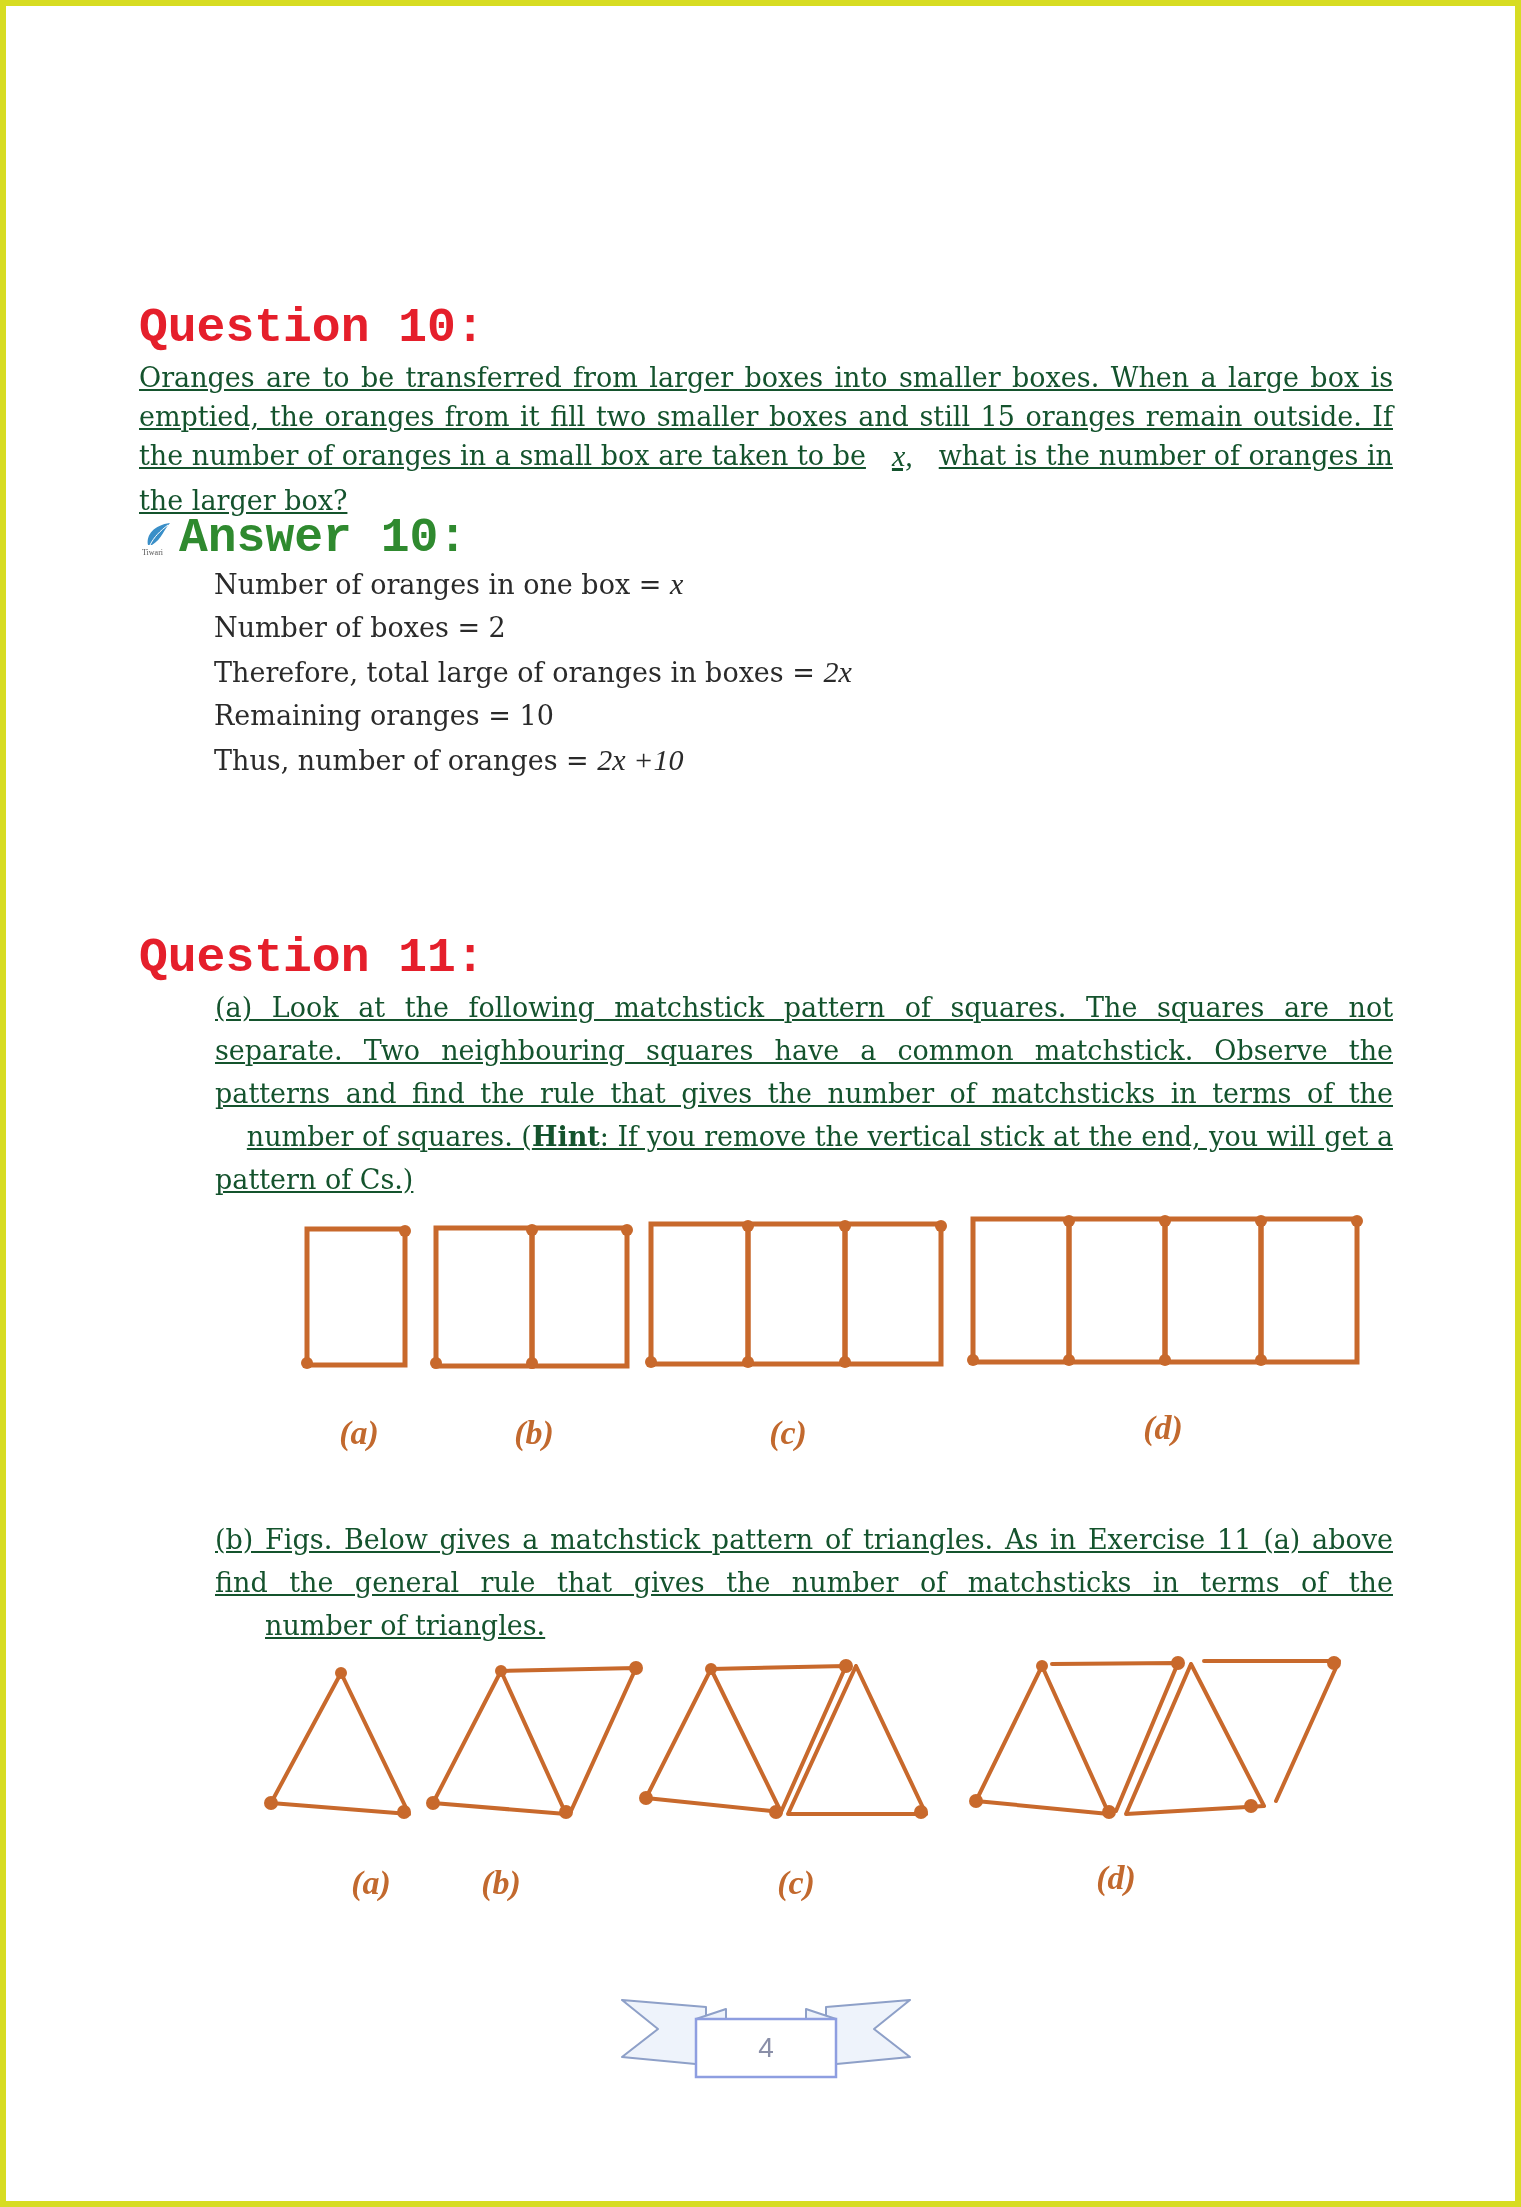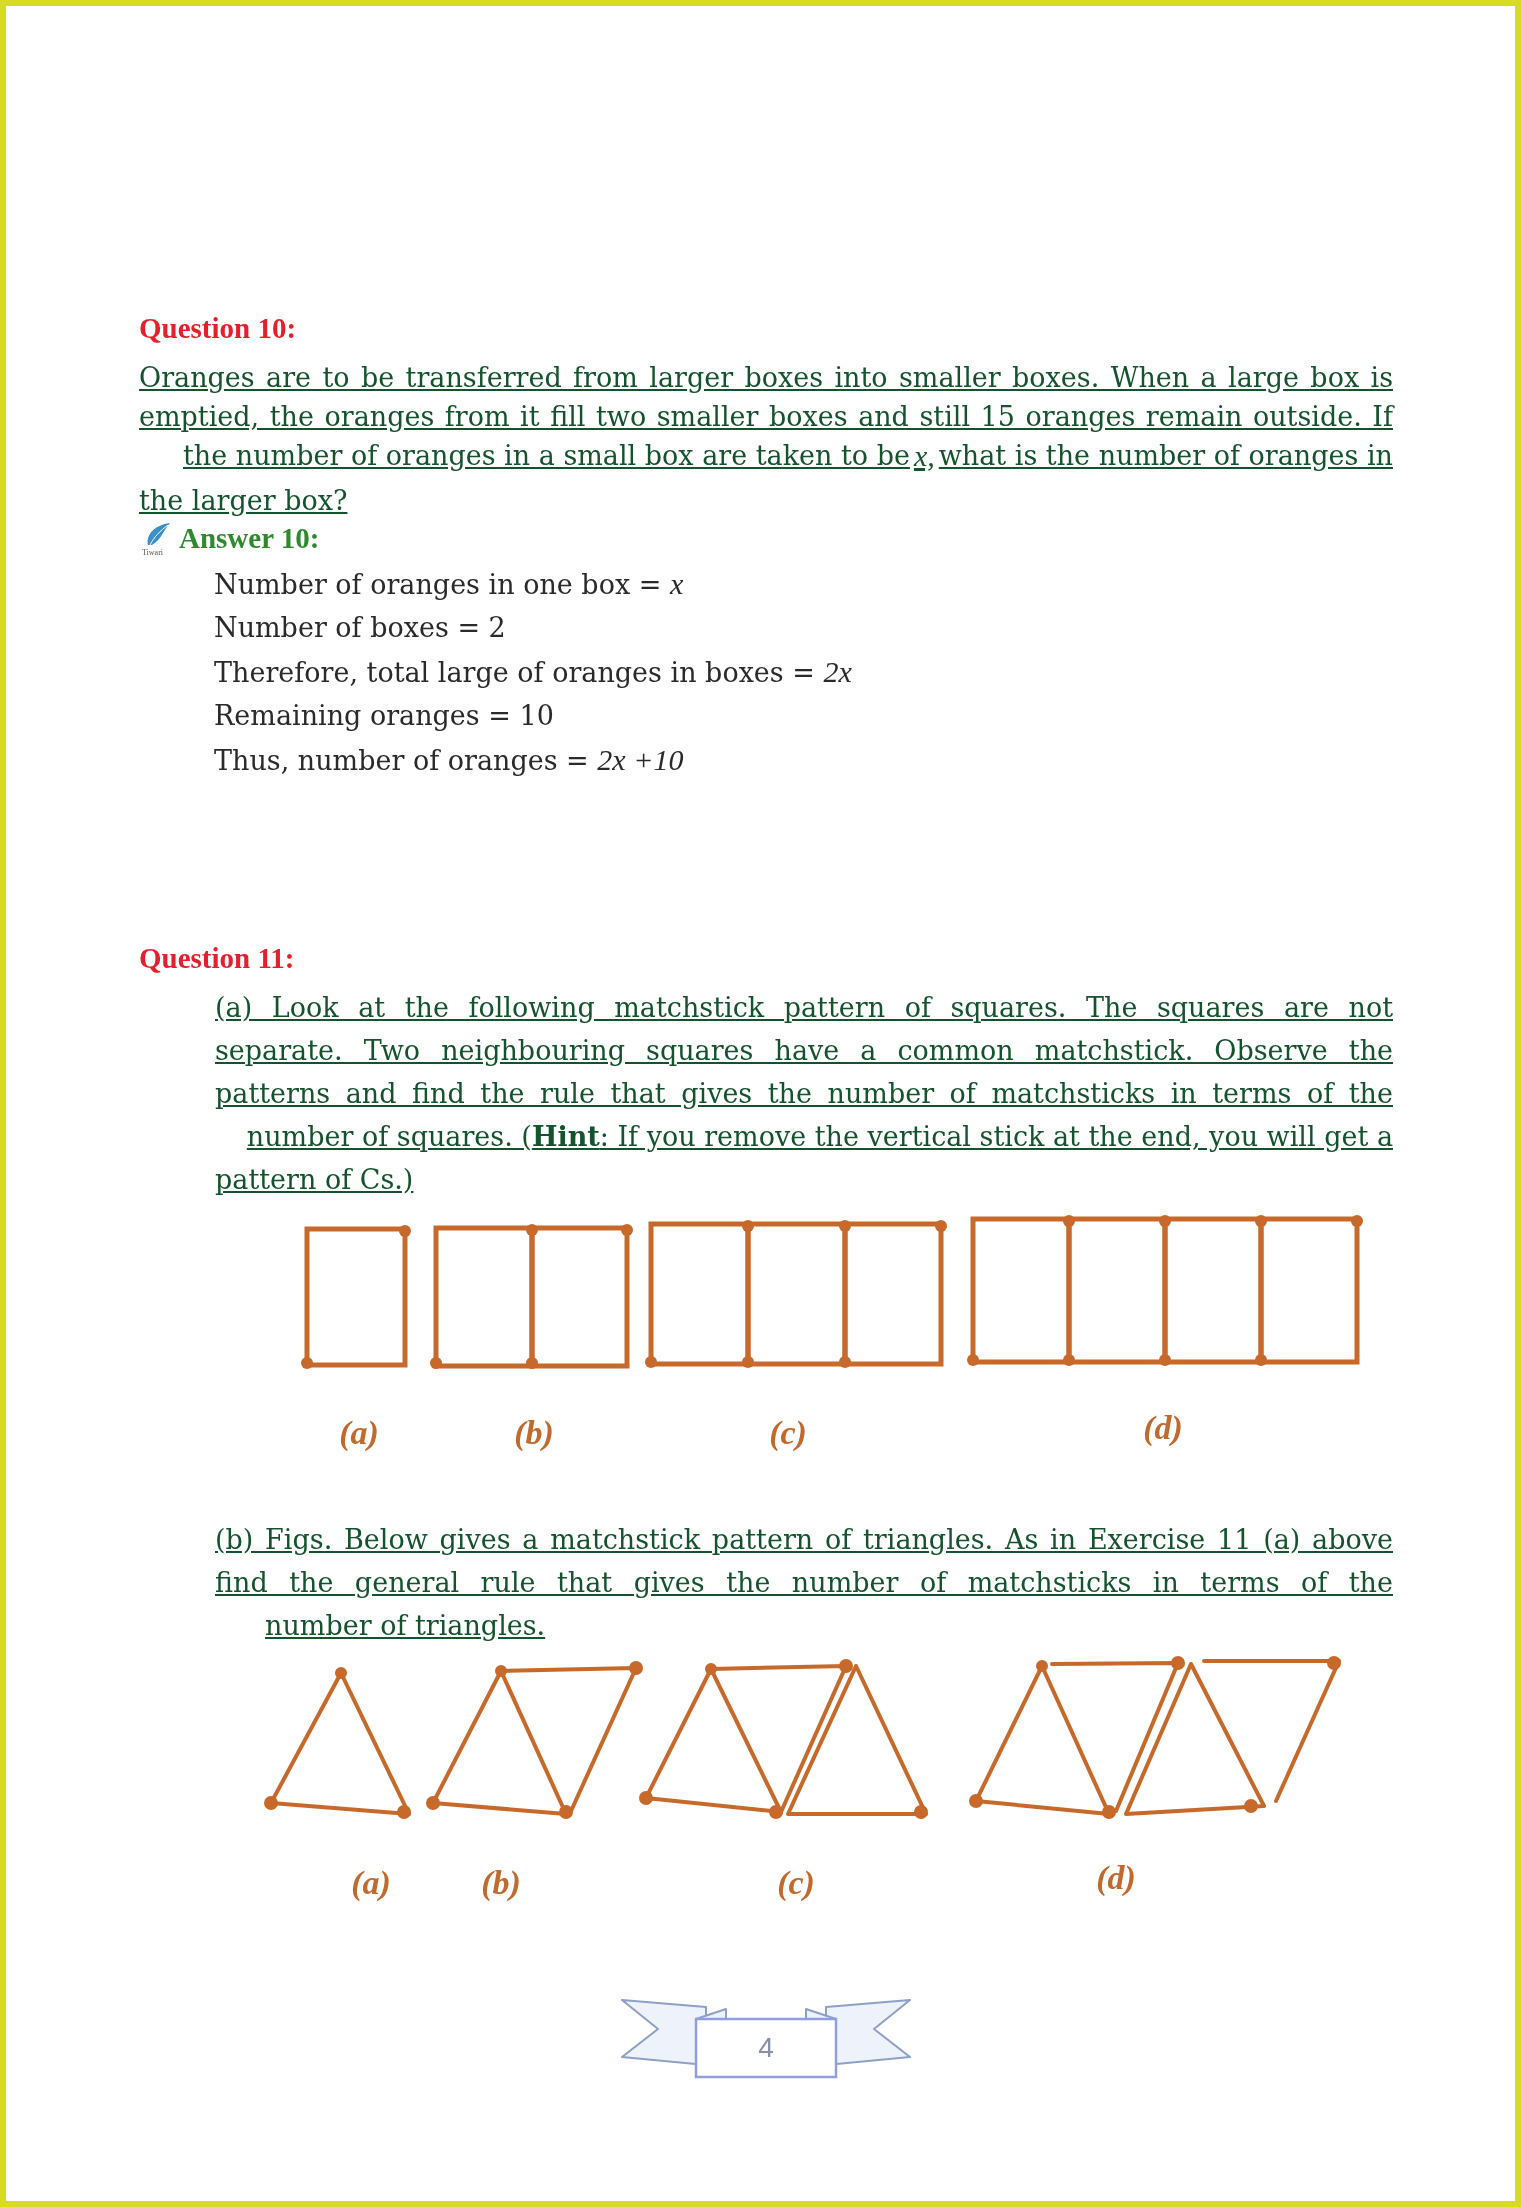--- a/index.html
+++ b/index.html
@@ -2,22 +2,22 @@
 <html><head>
 <meta charset="utf-8">
 <style>
   html, body { margin: 0; padding: 0; background: #ffffff; }
   body { width: 1521px; height: 2207px; position: relative; overflow: hidden; }
   .page {
     position: absolute; left: 0; top: 0; width: 1521px; height: 2207px;
     box-sizing: border-box; border: 6px solid #d7dc22; background: #ffffff;
   }
   .heading {
-    position: absolute; font-family: Liberation Serif, serif; font-weight: bold;
-    font-size: 29px; line-height: 40px; white-space: nowrap;
+    position: absolute; font-family: Liberation Mono, monospace; font-weight: bold;
+    font-size: 48px; line-height: 40px; white-space: nowrap;
   }
   .q-head { color: #e51f2b; }
   .a-head { color: #2f8a2f; }
   .body-text {
     position: absolute; font-family: "DejaVu Serif", serif; font-size: 27px;
     color: #14532d; line-height: 39px; text-decoration: underline;
   }
   .line { display: block; white-space: nowrap; }
   .jline { display: block; text-align: justify; text-align-last: justify; }
   .math { font-family: "Liberation Serif", serif; font-style: italic; font-size: 30px; }
@@ -40,21 +40,21 @@
 </head>
 <body>
 
 <div class="page">
 
   <div class="heading q-head" style="left:133px; top:302px;">Question 10:</div>
 
   <div class="body-text" style="left:133px; top:352px; width:1254px;">
     <span class="jline">Oranges are to be transferred from larger boxes into smaller boxes. When a large box is</span>
     <span class="jline">emptied, the oranges from it fill two smaller boxes and still 15 oranges remain outside. If</span>
-    <span class="jline" style="display:flex; justify-content:space-between;margin-left:44px;">
+    <span class="jline" style="display:flex; justify-content:space-between;">
       <span>the number of oranges in a small box are taken to be</span>
       <span class="math">x,</span>
       <span>what is the number of oranges in</span>
     </span>
     <span class="line" style="margin-top:6px;">the larger box?</span>
   </div>
 
   <svg class="logo" viewBox="0 0 36 36">
     <path d="M8 24 C6 14, 14 4, 30 2 C 24 8, 22 18, 12 24 Z" fill="#3a8fc8"></path>
     <path d="M10 24 C 14 16, 20 10, 28 4" stroke="#ffffff" stroke-width="1" fill="none"></path>

